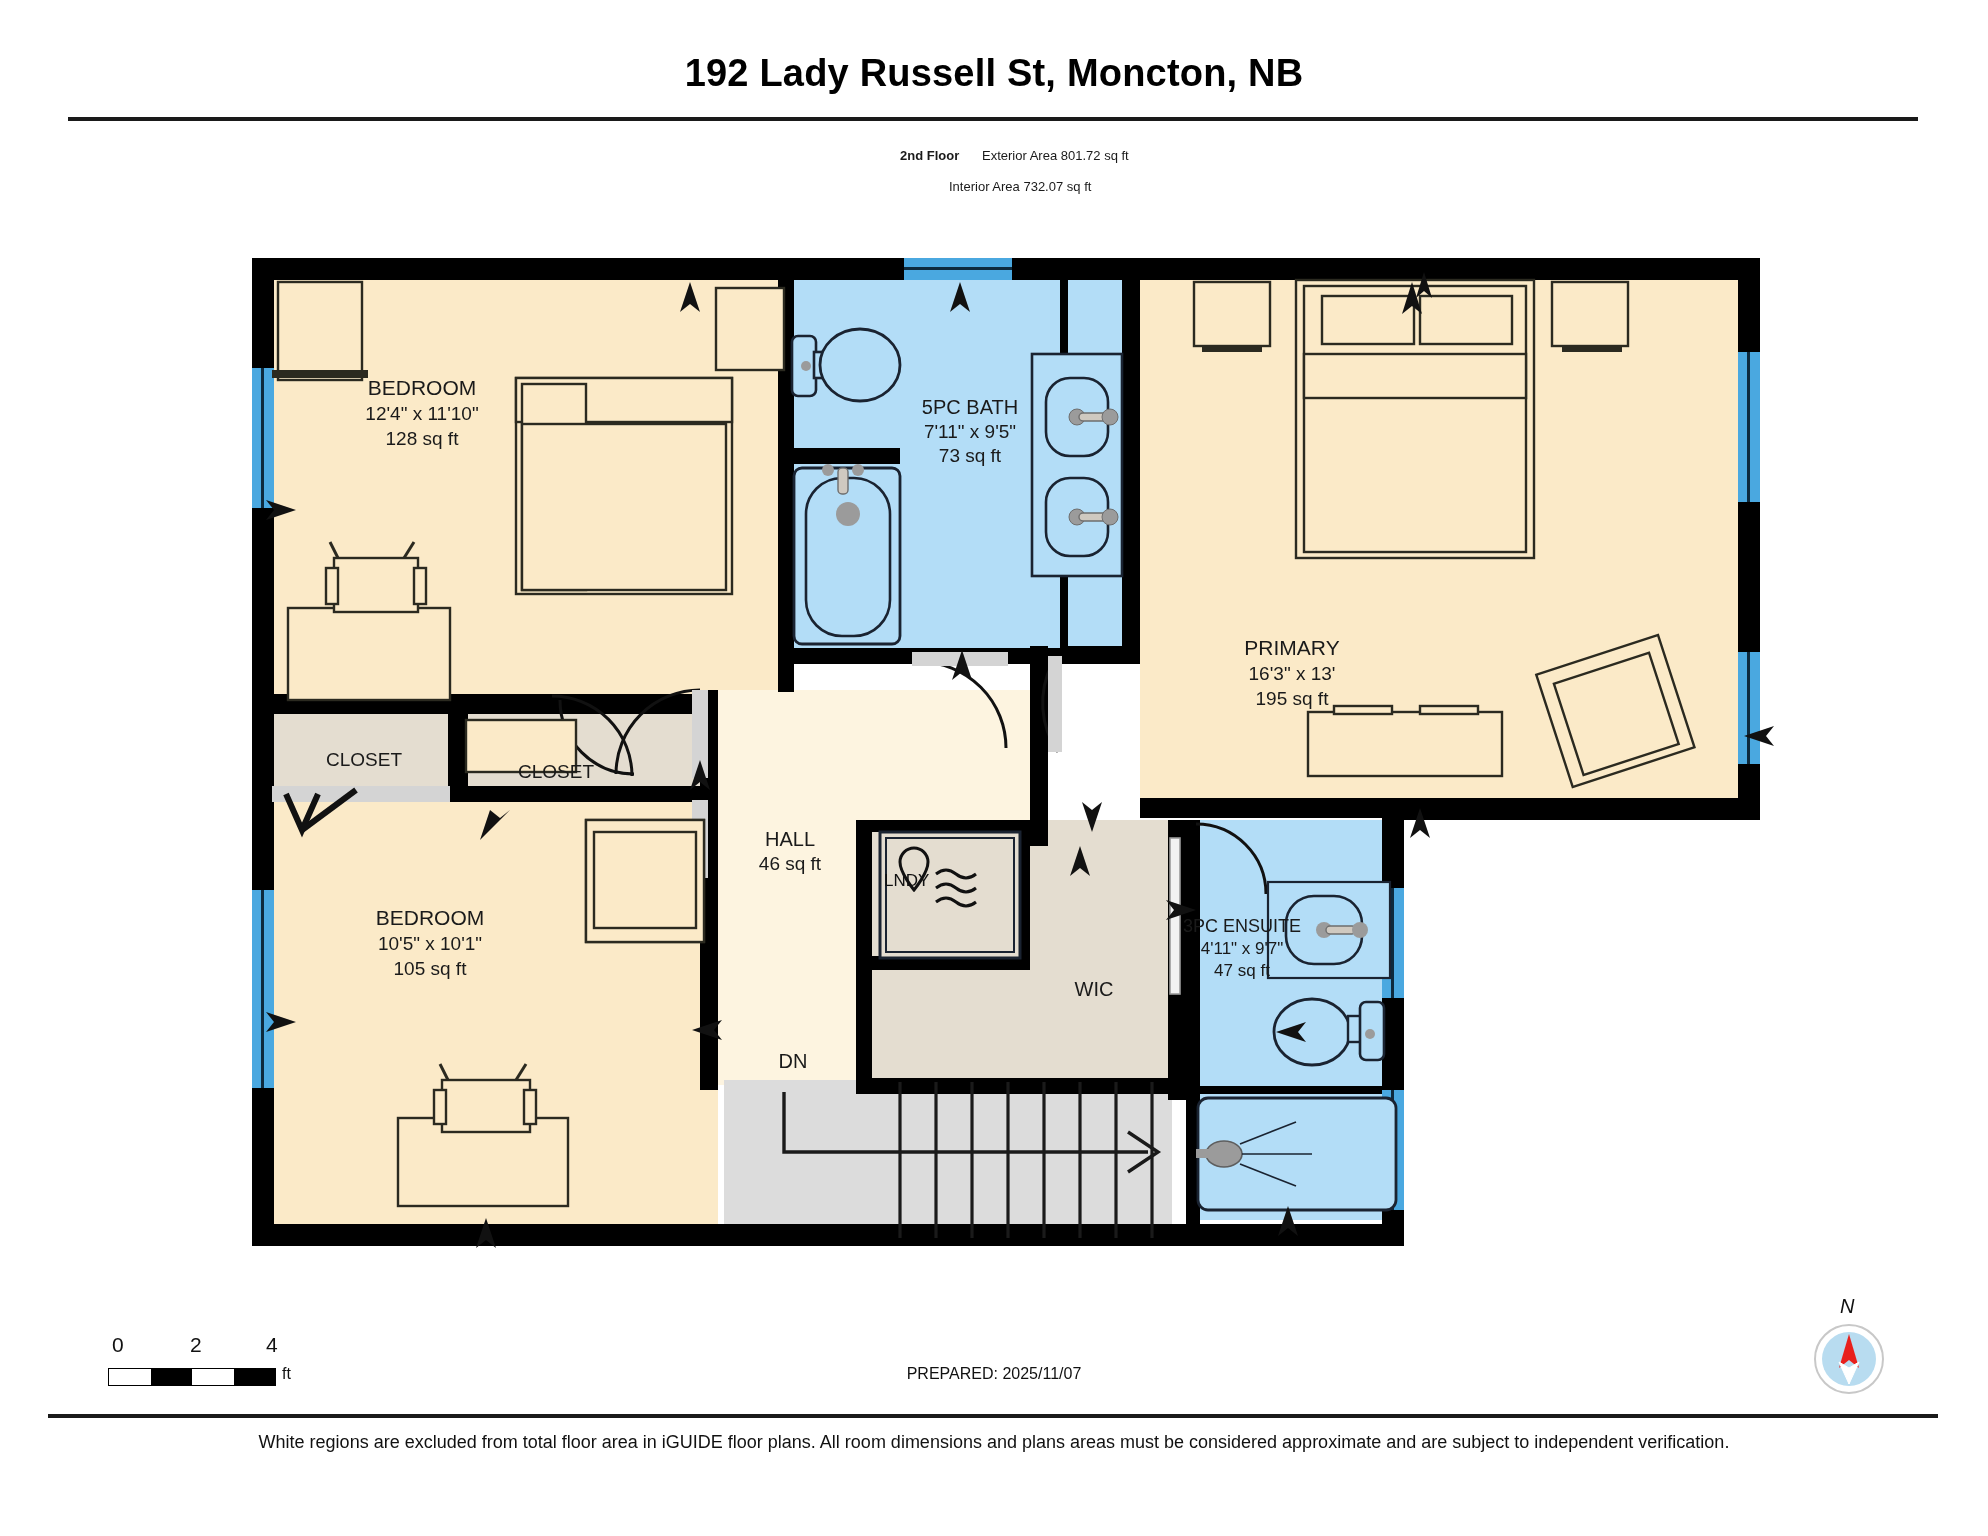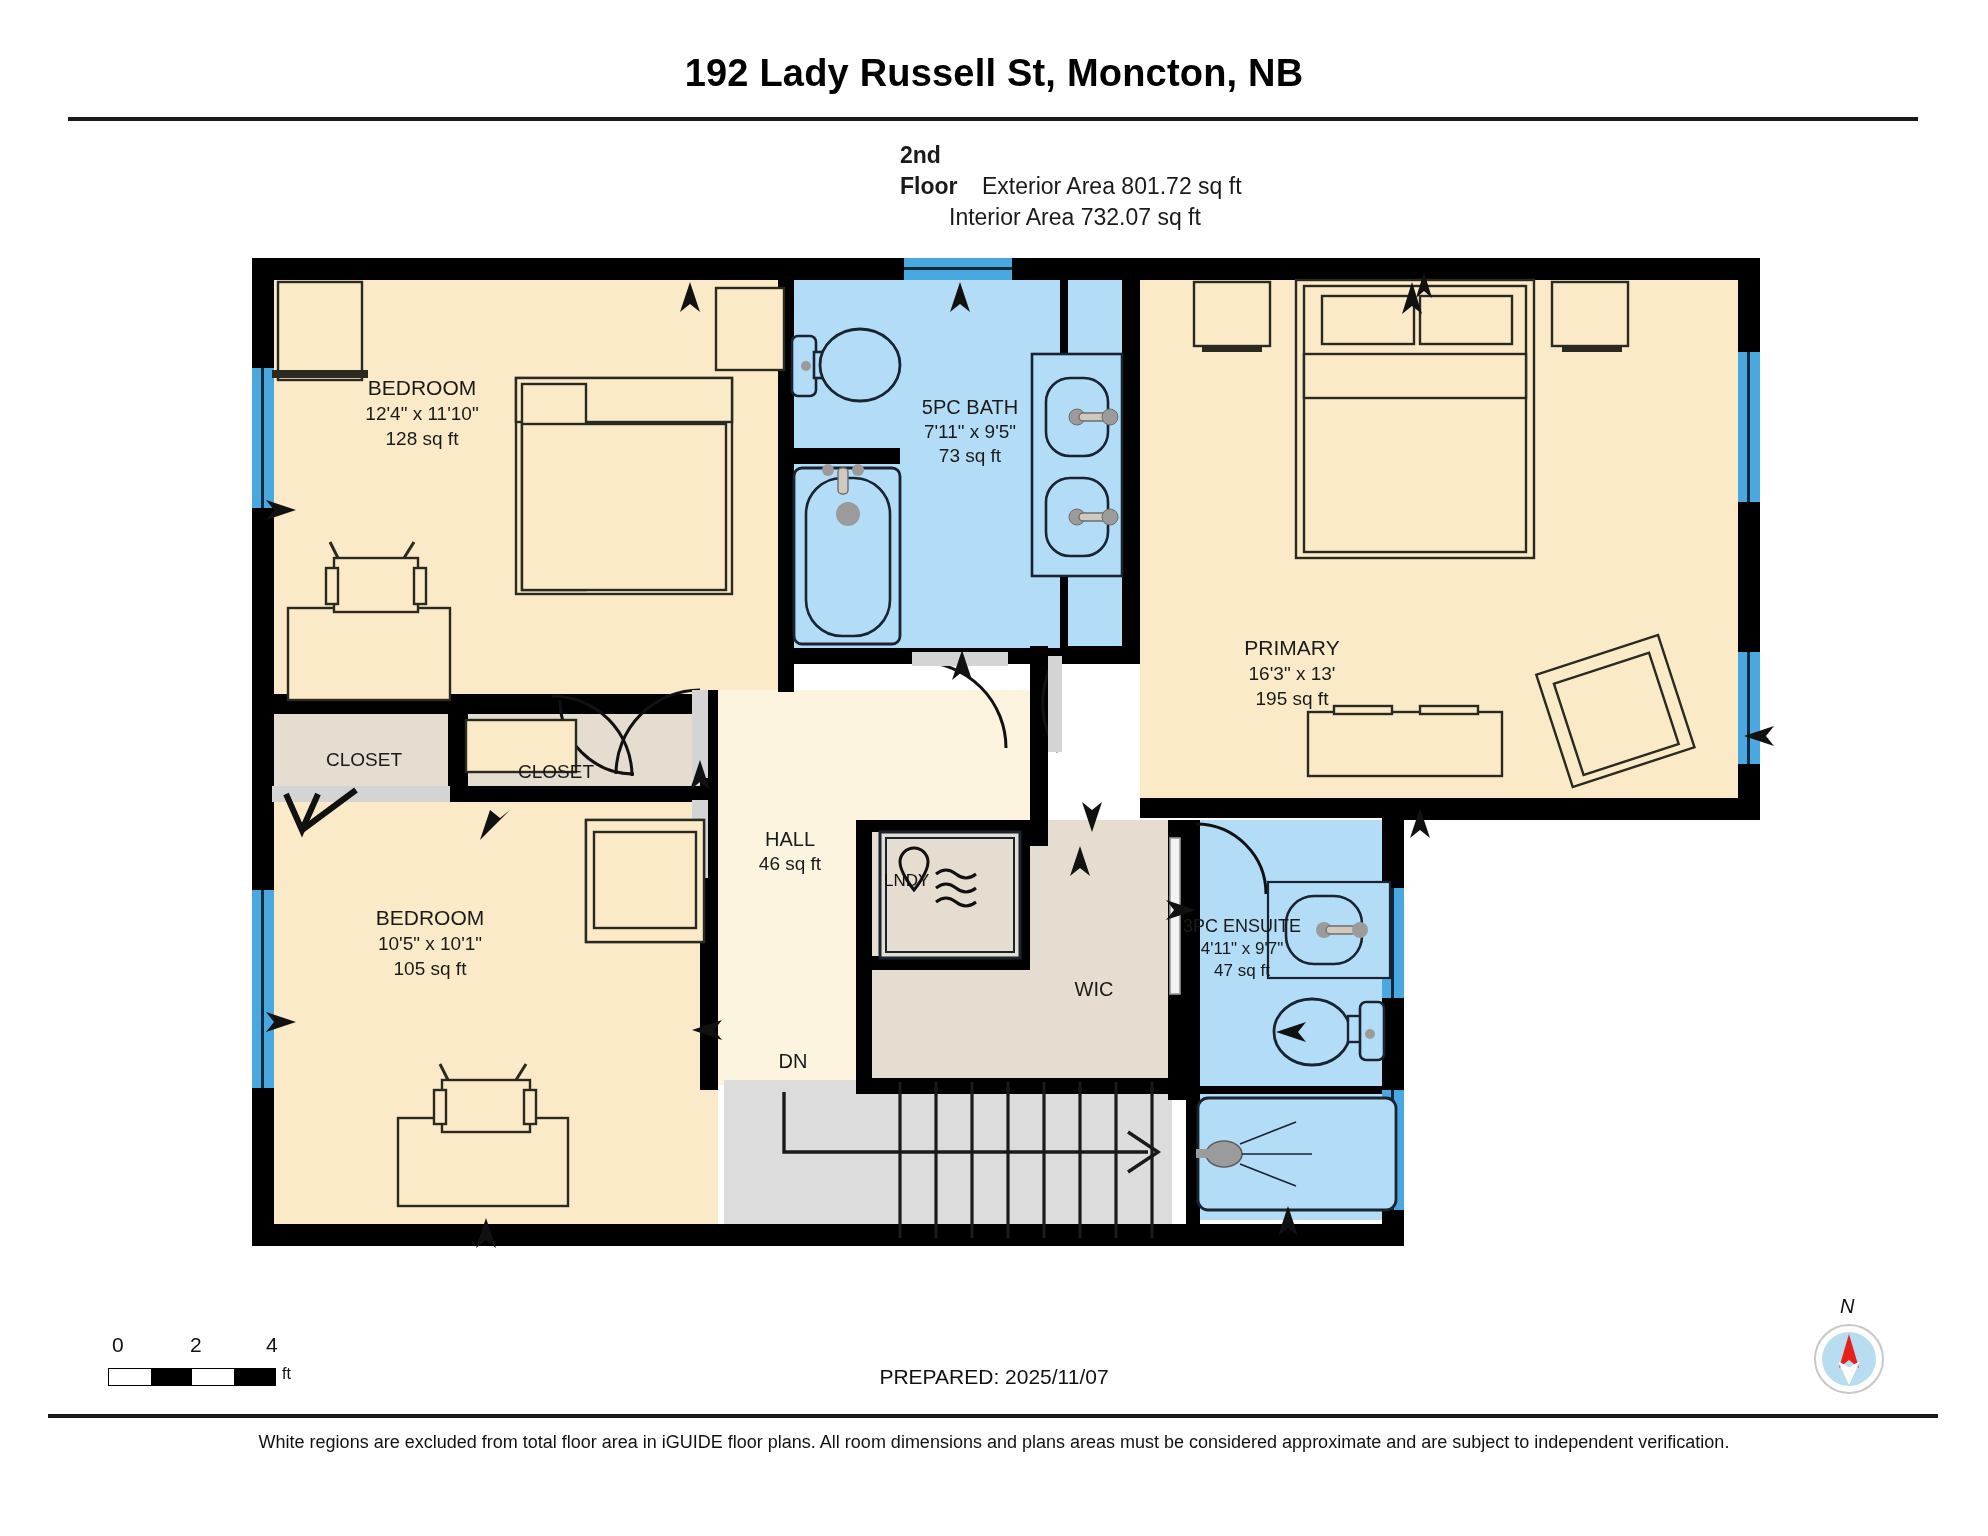--- a/index.html
+++ b/index.html
@@ -8,36 +8,36 @@
 
   
   #page-title{
     position:absolute;left:0;top:52px;width:1988px;text-align:center;
     font-size:38px;font-weight:bold;letter-spacing:.2px;color:#000;
   }
   #title-rule{
     position:absolute;left:68px;top:117px;width:1850px;height:4px;background:#1a1a1a;
   }
   #floor-info{
-    position:absolute;left:900px;top:140px;font-size:23px;line-height:31px;color:#1a1a1a;
+    position:absolute;left:900px;top:140px;font-size:13px;line-height:31px;color:#1a1a1a;
   }
   #floor-info .fl{font-weight:bold;display:inline-block;width:82px;}
   #floor-info .row2{margin-left:49px;}
 
   
   #floorplan{position:absolute;left:0;top:0;width:1988px;height:1536px;}
 
   
   #scalebar{position:absolute;left:108px;top:1368px;width:166px;height:16px;border:1.5px solid #000;display:flex;}
   #scalebar div{flex:1;}
   .seg-w{background:#fff;}
   .seg-b{background:#000;}
   .scale-num{position:absolute;font-size:21px;color:#111;}
   #scale-ft{position:absolute;left:282px;top:1365px;font-size:16px;color:#111;}
-  #prepared{position:absolute;left:0;top:1365px;width:1988px;text-align:center;font-size:21px;color:#111;}
+  #prepared{position:absolute;left:0;top:1365px;width:1988px;text-align:center;font-size:16px;color:#111;}
   #footer-rule{position:absolute;left:48px;top:1414px;width:1890px;height:4px;background:#1a1a1a;}
   #disclaimer{position:absolute;left:0;top:1432px;width:1988px;text-align:center;font-size:18px;color:#111;}
 
   
   #compass{position:absolute;left:1812px;top:1322px;width:74px;height:74px;}
   #compass-n{position:absolute;left:1840px;top:1295px;font-size:20px;font-style:italic;color:#111;}
 </style>
 </head>
 <body>
 

